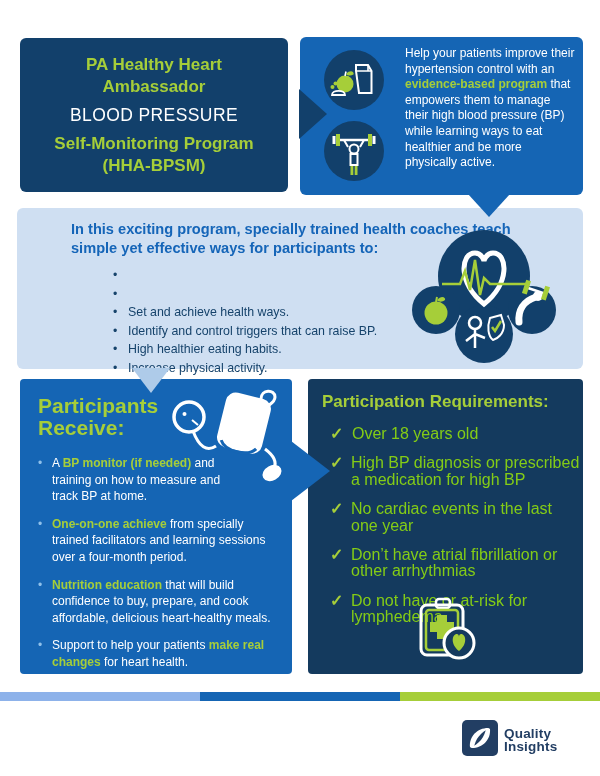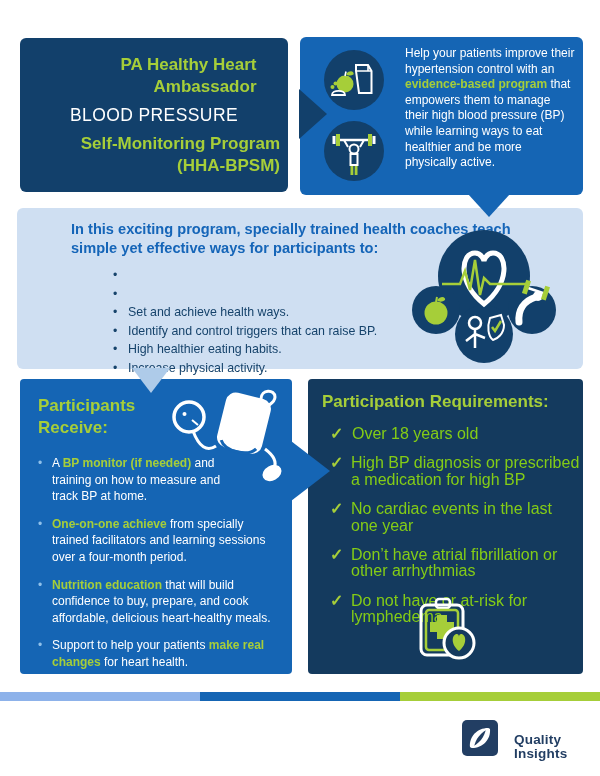--- a/index.html
+++ b/index.html
@@ -2,21 +2,21 @@
 <html><head>
 <meta charset="utf-8">
 <style>
   * { margin:0; padding:0; box-sizing:border-box; }
   body { background:#ffffff; font-family:"Liberation Sans", sans-serif; }
   .page { position:relative; width:600px; height:776px; background:#ffffff; overflow:hidden; }
 
   
   .title-box { position:absolute; left:20px; top:38px; width:268px; height:154px;
     background:#12406b; border-radius:6px; display:flex; flex-direction:column;
-    justify-content:center; align-items:center; text-align:right; }
+    justify-content:center; align-items:center; text-align:center; }
   .title-green-1 { color:#a6ce39; font-size:17px; font-weight:bold; line-height:22px; width:205px; }
   .title-white  { color:#ffffff; font-size:17.5px; font-weight:normal; letter-spacing:.4px; margin:7px 0; }
   .title-green-2 { color:#a6ce39; font-size:17px; font-weight:bold; line-height:22px; width:252px; }
   .arrow-right-title { position:absolute; left:299px; top:89px; width:0; height:0;
     border-top:25px solid transparent; border-bottom:25px solid transparent;
     border-left:28px solid #12406b; z-index:3; }
 
   
   .intro-box { position:absolute; left:300px; top:37px; width:283px; height:158px;
     background:#1565b4; border-radius:6px; }
@@ -40,21 +40,21 @@
   .p-marker { width:15px; color:#16436b; font-size:12.4px; }
   .cluster-icon { position:absolute; left:395px; top:14px; }
   .arrow-down-band { position:absolute; left:132px; top:368px; width:0; height:0;
     border-left:19px solid transparent; border-right:19px solid transparent;
     border-top:25px solid #aecbe9; z-index:3; }
 
   
   .participants-box { position:absolute; left:20px; top:379px; width:272px; height:295px;
     background:#1565b4; border-radius:4px; }
   .participants-heading { margin:16px 0 4px 18px; width:150px; color:#a6ce39;
-    font-size:17px; font-weight:bold; line-height:22px; }
+    font-size:21px; font-weight:bold; line-height:22px; }
   .bp-icon { position:absolute; right:2px; top:6px; }
   .participants-list { list-style:none; margin:16px 8px 0 18px; }
   .participants-list li { display:flex; margin-bottom:11px; }
   .b-marker { width:14px; color:#8fc0ea; font-size:12px; line-height:16.6px; }
   .b-text { color:#ffffff; font-size:12px; line-height:16.6px; max-width:222px; }
   .b-text.narrow { max-width:172px; }
   .arrow-right-participants { position:absolute; left:291px; top:441px; width:0; height:0;
     border-top:30px solid transparent; border-bottom:30px solid transparent;
     border-left:39px solid #1565b4; z-index:3; }
 
@@ -66,21 +66,21 @@
   .requirements-list { list-style:none; margin:14px 0 0 22px; }
   .requirements-list li { display:flex; margin-bottom:13px; }
   .check { width:22px; color:#a6ce39; font-size:16px; font-weight:bold; line-height:16.4px; }
   .r-text { color:#84cc16; font-size:16px; line-height:16.4px; max-width:232px; }
   .firstaid-icon { position:absolute; left:100px; bottom:6px; }
 
   
   .footer-bar { position:absolute; left:0; top:692px; width:600px; height:9px; display:flex; }
   .bar-seg { height:9px; width:200px; }
   .seg-1 { background:#8db2ea; } .seg-2 { background:#1565b4; } .seg-3 { background:#a6ce39; }
-  .logo { position:absolute; left:462px; top:720px; display:flex; align-items:flex-end; gap:16px; }
+  .logo { position:absolute; left:462px; top:720px; display:flex; align-items:center; gap:6px; }
   .logo-text { display:flex; flex-direction:column; color:#223e63; font-size:13.5px;
     font-weight:bold; line-height:13.5px; letter-spacing:.2px; }
 </style>
 </head>
 <body>
 
 <div class="page">
 
   <div class="title-box">
     <div class="title-green-1">PA Healthy Heart Ambassador</div>

